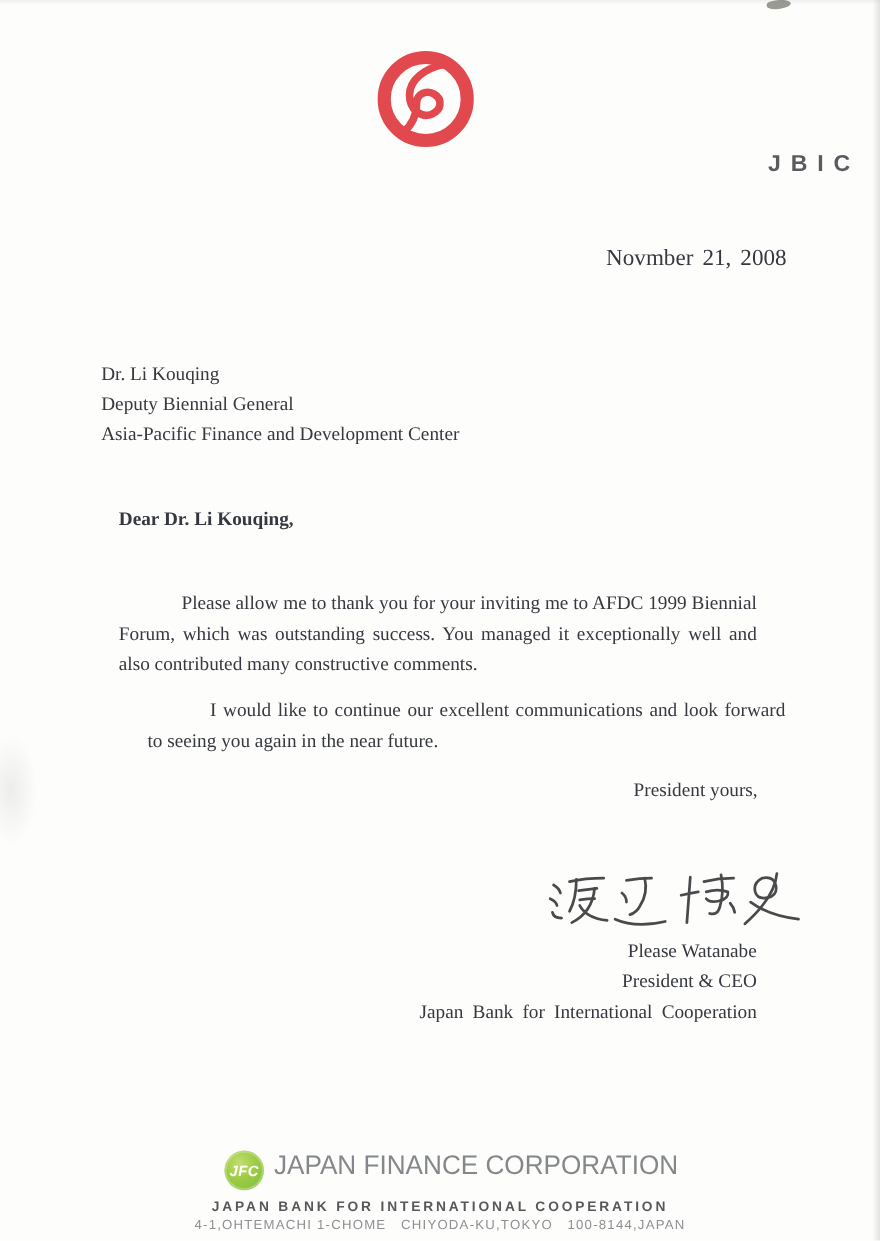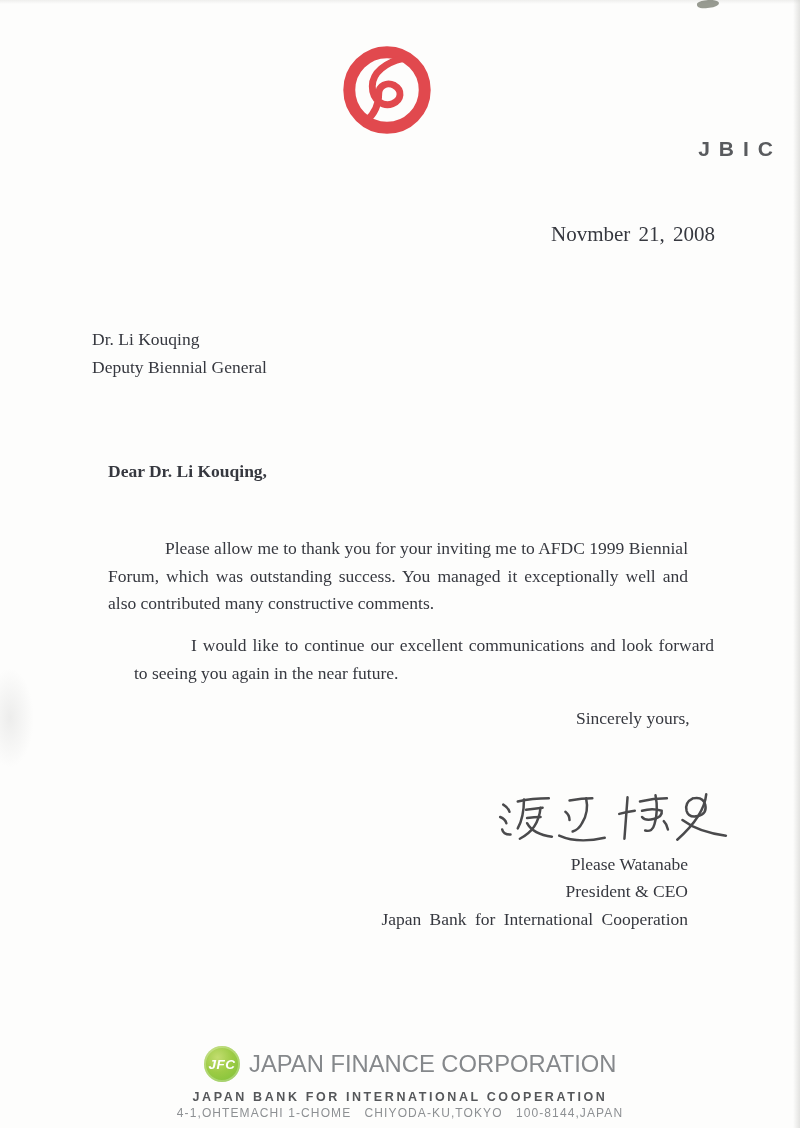--- a/index.html
+++ b/index.html
@@ -49,21 +49,21 @@
   .para-2 { top: 632px; margin-left: 26px; }
   .closing { position: absolute; left: 576px; top: 708px; font-size: 17.5px; }
   
   .signature-svg { position: absolute; left: 490px; top: 788px; width: 244px; height: 58px; }
   .sig-block { position: absolute; left: 300px; right: 112px; top: 851px; text-align: right;
                font-size: 17.5px; line-height: 27.3px; }
   .sig-org { word-spacing: 4px; }
   
   .footer-brand-row {
     position: absolute; left: 32px; right: 0; top: 1046px;
-    display: flex; align-items: center; justify-content: center; gap: 9px;
+    display: flex; justify-content: center; gap: 9px;
   }
   .jfc-circle {
     width: 36px; height: 36px; border-radius: 50%;
     background: radial-gradient(circle at 38% 32%, #c3dd70 0%, #9ccb44 45%, #8cc63e 70%, #77b336 100%);
     display: flex; align-items: center; justify-content: center;
     box-shadow: inset 0 0 0 2px rgba(255,255,255,0.25);
   }
   .jfc-circle span {
     font-family: "Liberation Sans", sans-serif; font-weight: bold; font-style: italic;
     font-size: 13.5px; color: #ffffff; letter-spacing: 0.5px;
@@ -98,28 +98,29 @@
     <circle cx="50" cy="50" r="41" fill="none" stroke="#e1494e" stroke-width="13"></circle>
     <path d="M67 16 C49 20 34 31 34 46 C34 61 46 69 56 65 C66 61 67 50 58 45 C50 41 41 45 41 54 C41 66 36 76 28 83" fill="none" stroke="#e1494e" stroke-width="7.5" stroke-linecap="round"></path>
   </svg>
   <div class="jbic-wordmark">JBIC</div>
 
   <div class="date-line">Novmber 21, 2008</div>
 
   <div class="recipient-block">
     <div>Dr. Li Kouqing</div>
     <div>Deputy Biennial General</div>
+    <div>Asia-Pacific Finance and Development Center</div>
   </div>
 
   <div class="salutation">Dear Dr. Li Kouqing,</div>
 
   <div class="para para-1">Please allow me to thank you for your inviting me to AFDC 1999 Biennial Forum, which was outstanding success. You managed it exceptionally well and also contributed many constructive comments.</div>
   <div class="para para-2">I would like to continue our excellent communications and look forward to seeing you again in the near future.</div>
 
-  <div class="closing">Sincerely yours,</div>
+  <div class="closing">President yours,</div>
 
   <svg class="signature-svg" viewBox="0 0 230 56" fill="none" stroke="#4a4a4c" stroke-width="2.4" stroke-linecap="round" stroke-linejoin="round">
 
     <path d="M10 16 q5 3 6 7"></path>
     <path d="M7 28 q5 2 6 6"></path>
     <path d="M9 40 q1 5 8 5"></path>
     <path d="M24 13 q14 -3 30 -3"></path>
     <path d="M30 11 q0 17 -6 28"></path>
     <path d="M32 21 q8 -1 16 -2"></path>
     <path d="M33 29 q7 -1 13 -1"></path>

